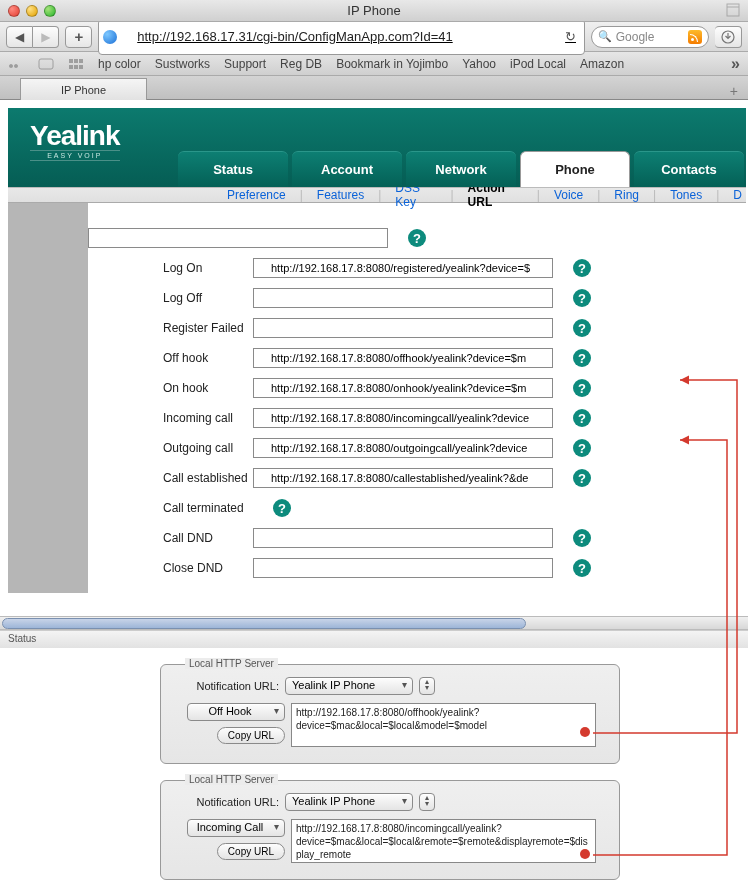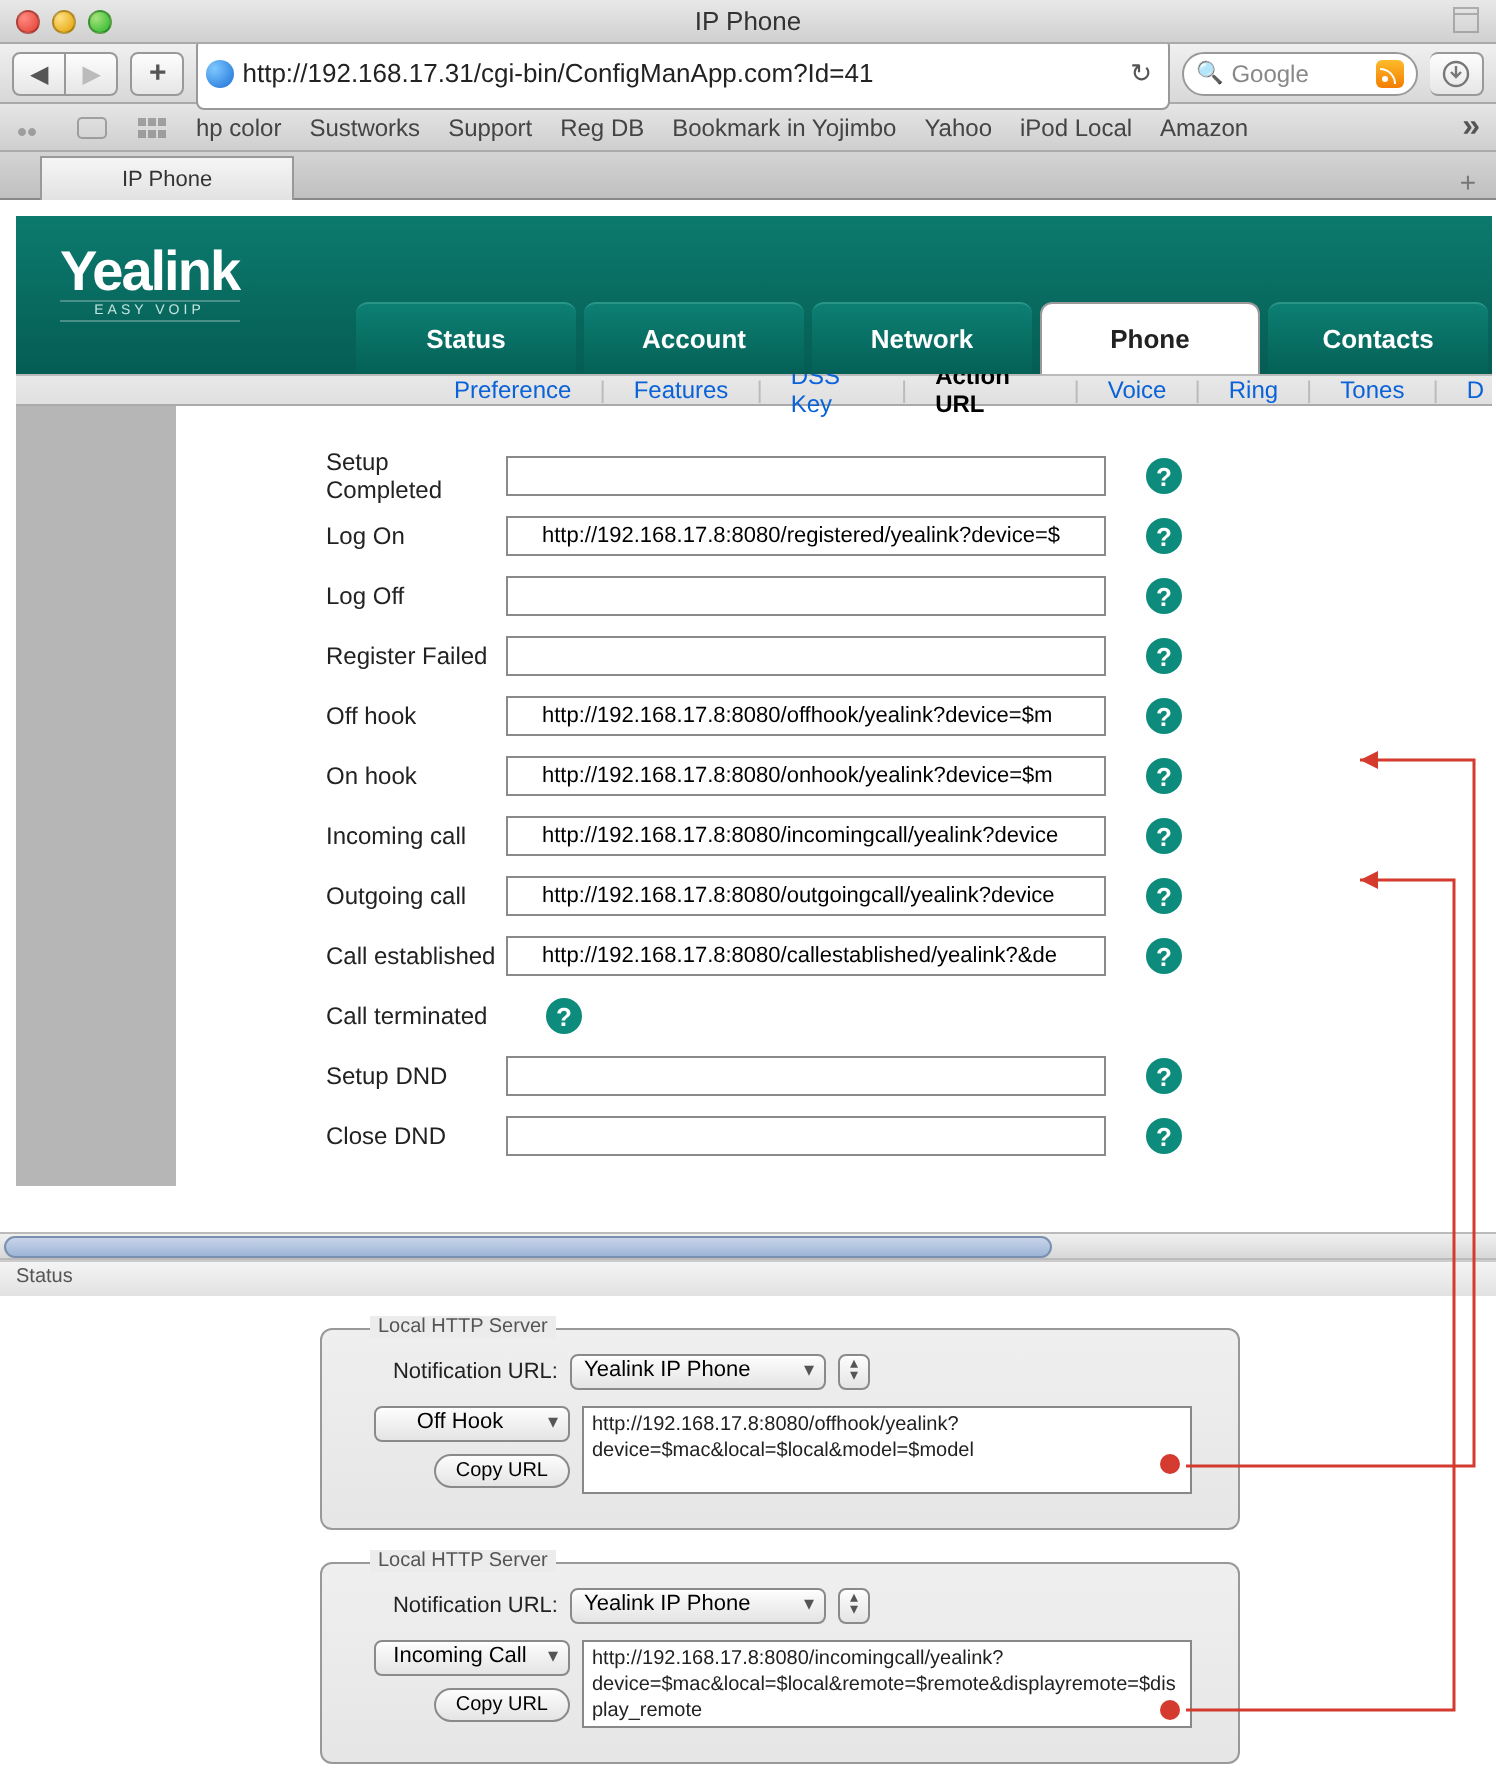--- a/index.html
+++ b/index.html
@@ -14,21 +14,21 @@
   .tl.g { background: radial-gradient(circle at 30% 30%, #a5e37a, #28b52b); }
   .win-title { position: absolute; left: 0; right: 0; text-align: center; font-size: 13px; color: #333; pointer-events: none; }
   .win-icon { position: absolute; right: 8px; top: 3px; width: 14px; height: 14px; opacity: 0.5; }
 
   .toolbar { height: 30px; background: linear-gradient(#f0f0f0, #d8d8d8); border-bottom: 1px solid #aaa; display: flex; align-items: center; padding: 0 6px; gap: 6px; }
   .btn-group { display: flex; }
   .tbtn { height: 22px; border: 1px solid #999; background: linear-gradient(#fdfdfd, #e6e6e6); display: flex; align-items: center; justify-content: center; padding: 0 8px; font-size: 12px; color: #555; }
   .tbtn:first-child { border-radius: 4px 0 0 4px; }
   .tbtn:last-child { border-radius: 0 4px 4px 0; border-left: none; }
   .tbtn.single { border-radius: 4px; }
-  .url-wrap { flex: 1; display: flex; align-items: center; border: 1px solid #999; border-radius: 4px; height: 36px; background: #fff; padding: 0 4px; gap: 4px; }
+  .url-wrap { flex: 1; display: flex; align-items: center; border: 1px solid #999; border-radius: 4px; height: 36px; background: #fff; padding: 0 4px; gap: 20px; text-decoration: underline; }
   .globe { width: 14px; height: 14px; border-radius: 50%; background: radial-gradient(circle at 30% 30%, #7ec8ff, #1a6fd6); flex-shrink: 0; position: relative; }
   .url-text { flex: 1; font-size: 13px; color: #222; white-space: nowrap; overflow: hidden; }
   .reload { font-size: 13px; color: #555; padding: 0 4px; }
   .search-wrap { width: 118px; display: flex; align-items: center; border: 1px solid #999; border-radius: 11px; height: 22px; background: #fff; padding: 0 6px; gap: 4px; position: relative; }
   .search-mag { font-size: 11px; color: #888; }
   .search-text { flex: 1; color: #888; font-size: 12px; }
   .rss { width:14px; height:14px; background: linear-gradient(#fdbb2c,#f57c00); border-radius:3px; position:relative; }
   .rss::before { content:""; position:absolute; left:3px; bottom:3px; width:3px; height:3px; background:#fff; border-radius:50%; }
   .rss::after { content:""; position:absolute; left:2px; bottom:2px; width:7px; height:7px; border:1.5px solid #fff; border-left:none; border-bottom:none; border-radius:0 8px 0 0; }
 
@@ -202,21 +202,20 @@
         <span class="sdiv">|</span>
       <span class="stab">Ring</span>
         <span class="sdiv">|</span>
       <span class="stab">Tones</span>
         <span class="sdiv">|</span>
       <span class="stab">D</span>
     </div>
     <div class="content-bg">
       <div class="form-panel">
         <div class="frow">
-            <div class="flabel">Setup Completed</div>
             <input class="finput" value="" style="">
             <div class="help">?</div>
           </div>
         <div class="frow">
             <div class="flabel">Log On</div>
             <input class="finput" value="http://192.168.17.8:8080/registered/yealink?device=$" style="">
             <div class="help">?</div>
           </div>
         <div class="frow">
             <div class="flabel">Log Off</div>
@@ -251,21 +250,21 @@
         <div class="frow">
             <div class="flabel">Call established</div>
             <input class="finput" value="http://192.168.17.8:8080/callestablished/yealink?&amp;de" style="">
             <div class="help">?</div>
           </div>
         <div class="frow">
             <div class="flabel">Call terminated</div>
             <div class="help">?</div>
           </div>
         <div class="frow">
-            <div class="flabel">Setup DND</div>
+            <div class="flabel">Call DND</div>
             <input class="finput" value="" style="">
             <div class="help">?</div>
           </div>
         <div class="frow">
             <div class="flabel">Close DND</div>
             <input class="finput" value="" style="">
             <div class="help">?</div>
           </div>
       </div>
     </div>

